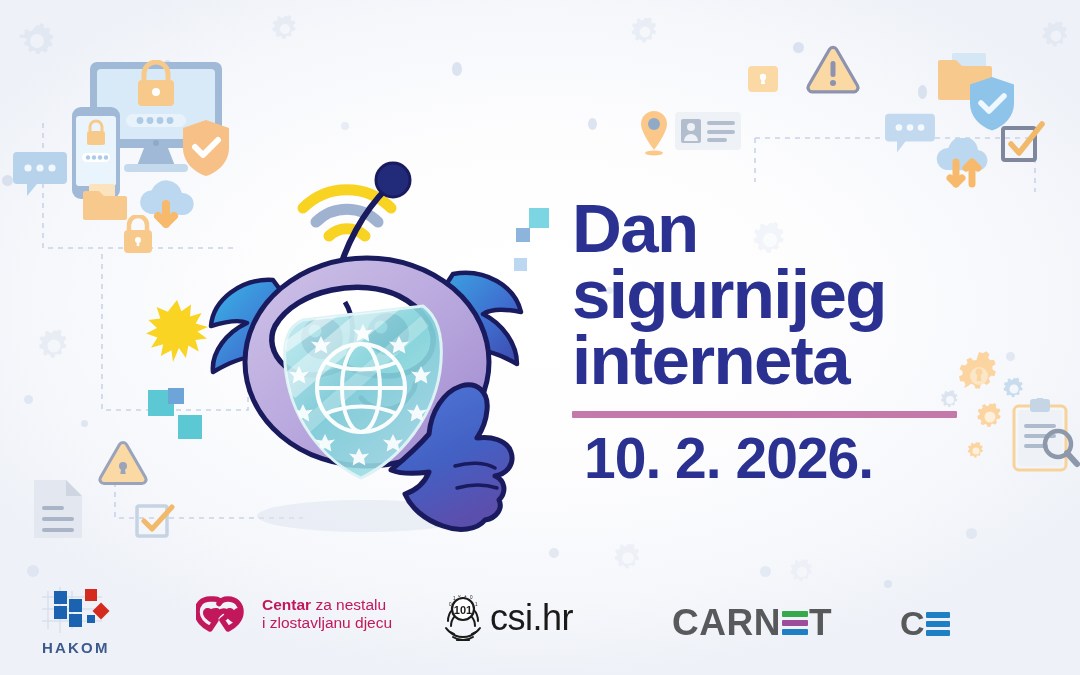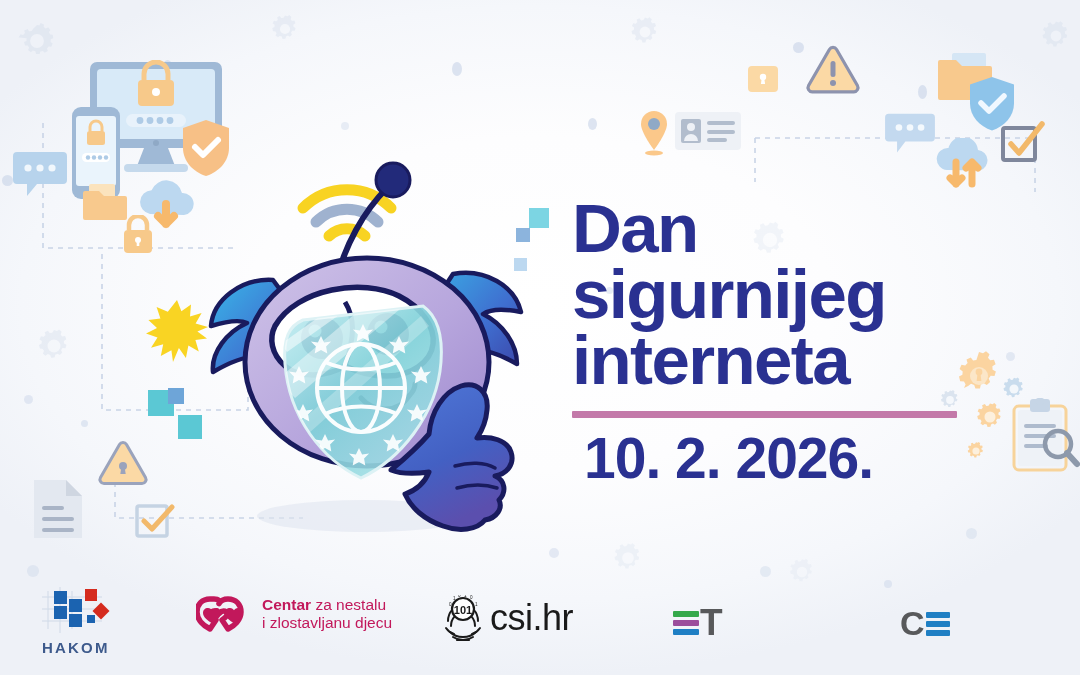--- a/index.html
+++ b/index.html
@@ -462,20 +462,21 @@
             <text x="26" y="4">0</text>
           <text x="5" y="11">0</text>
             <text x="31" y="11">1</text>
         </g>
       </svg>
       <div class="csi-word">csi.hr</div>
     </div>
 
     <div class="logo carnet">
       <div class="carnet-word">
+        <span>CARN</span>
         <span class="ebars">
           <i style="background:#35a94b;"></i>
             <i style="background:#9c4e9c;"></i>
             <i style="background:#1f7fc4;"></i>
         </span>
         <span>T</span>
       </div>
     </div>
 
     <div class="logo cert">

